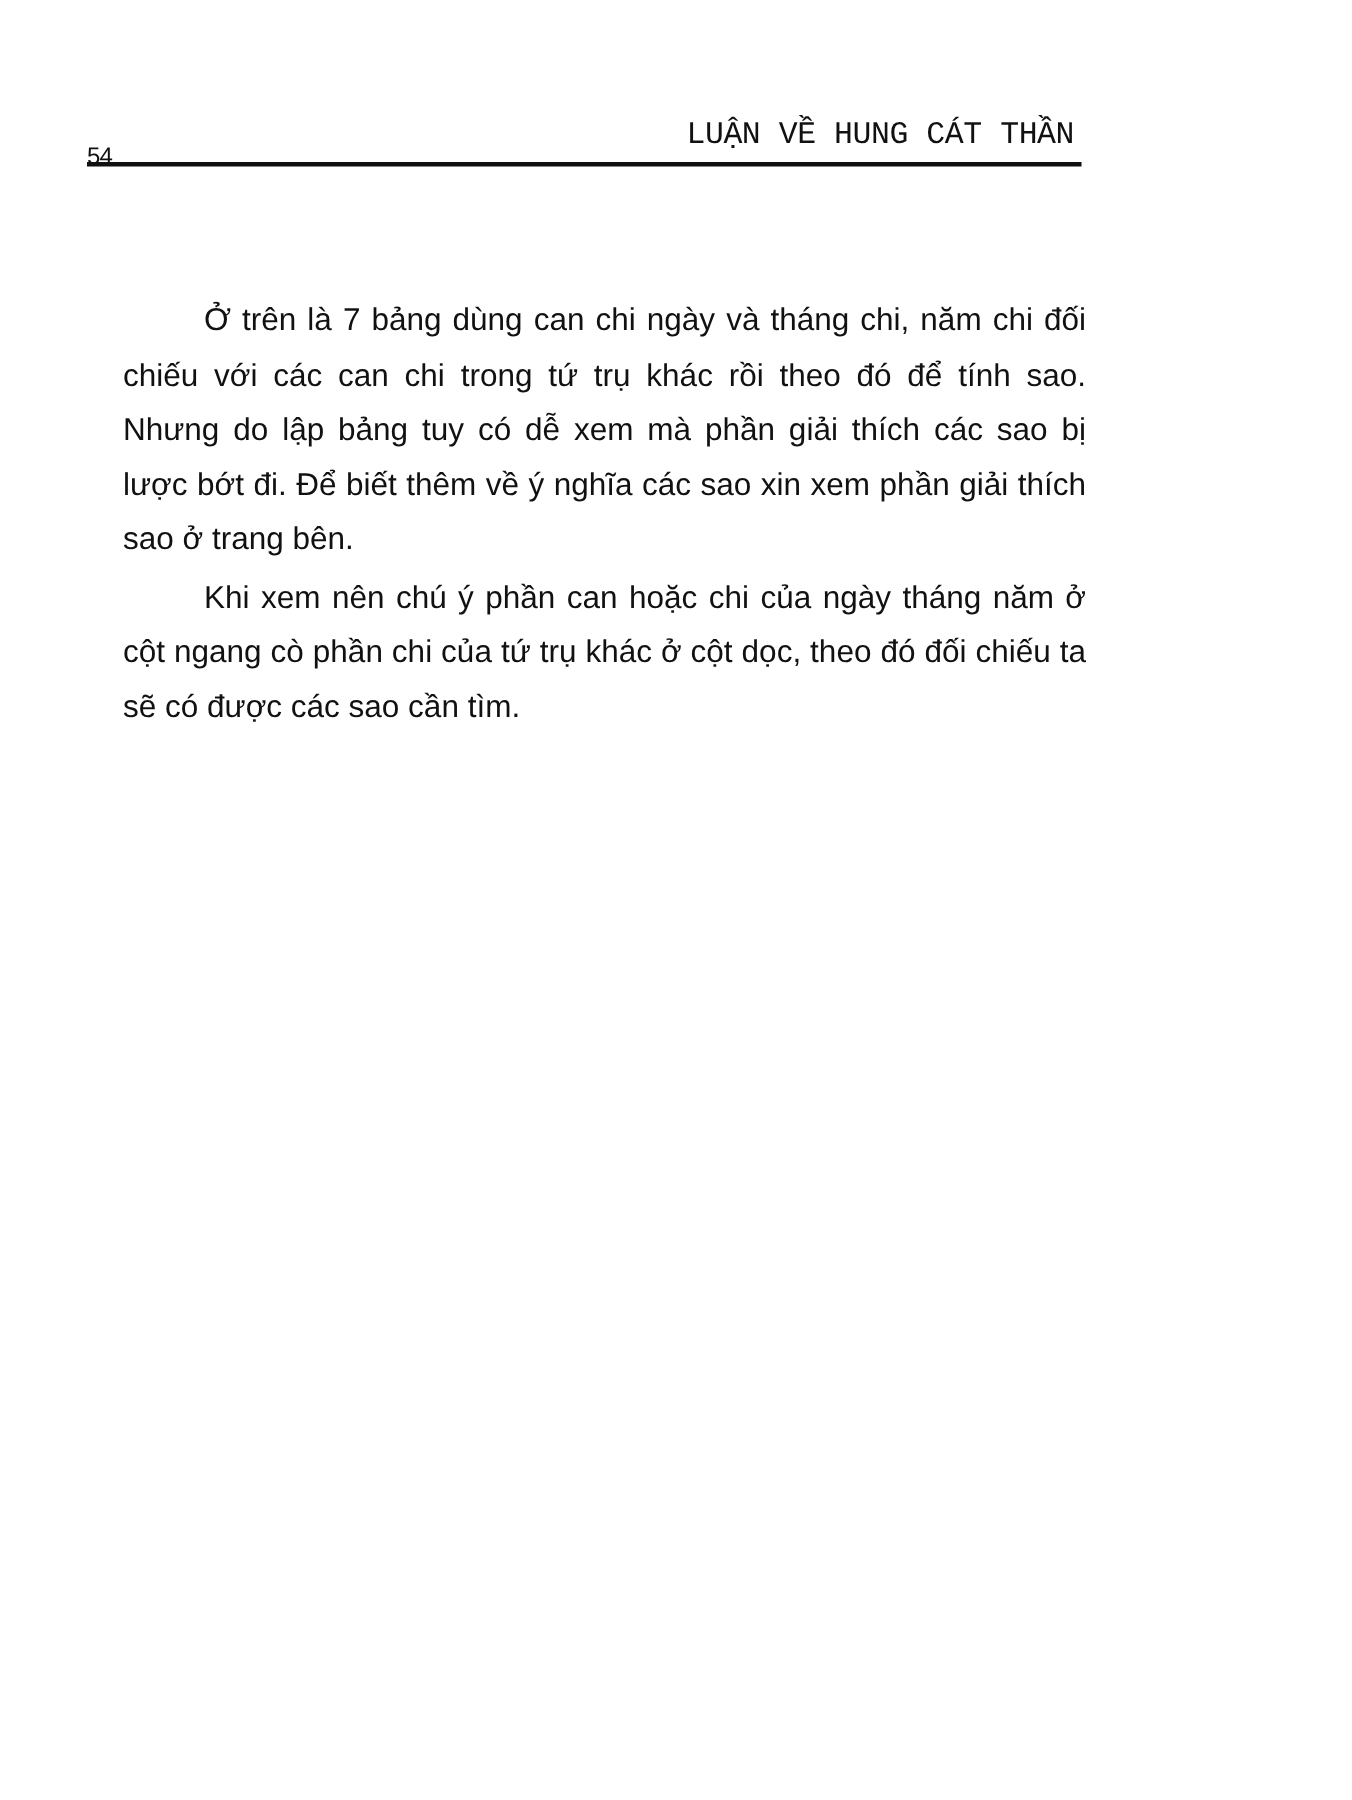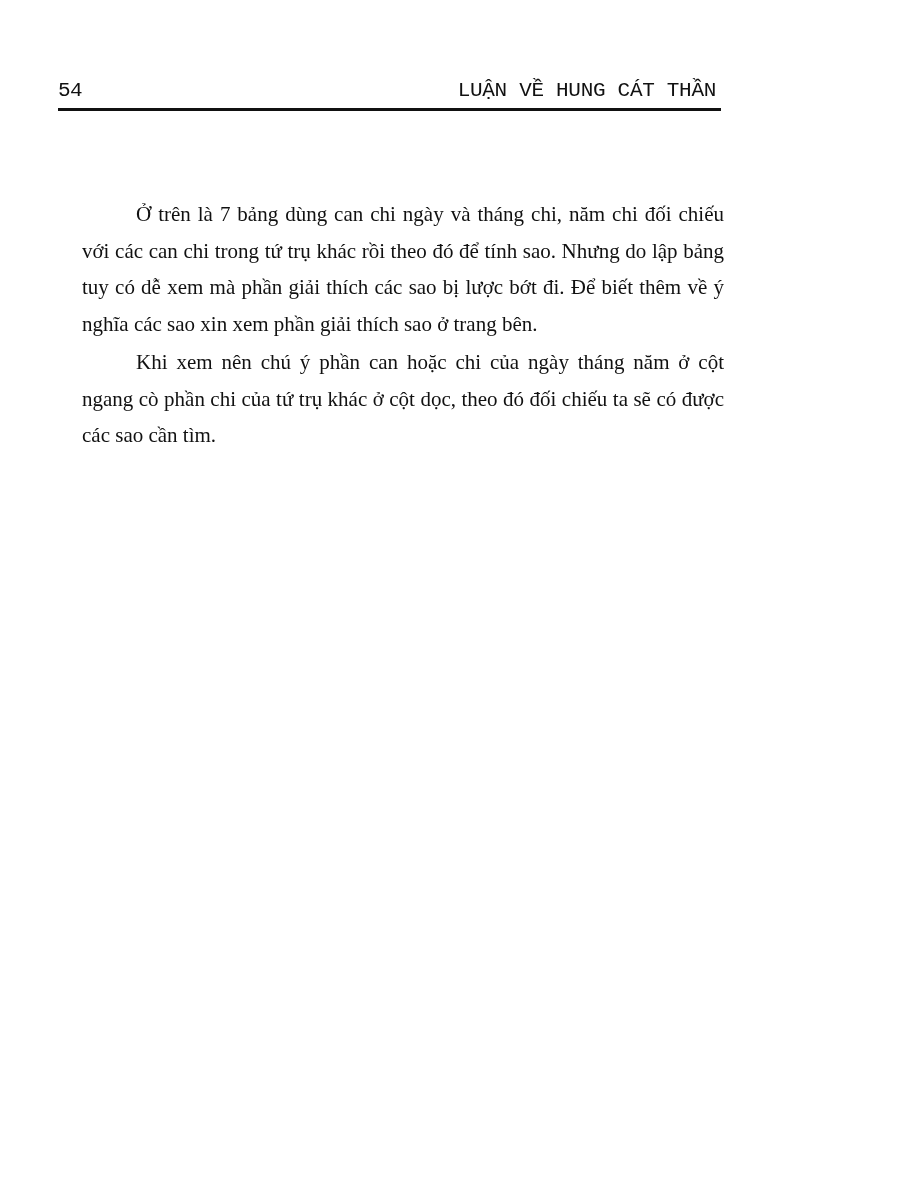--- a/index.html
+++ b/index.html
@@ -17,23 +17,23 @@
     .page-header {
       position: absolute;
       left: 58px;
       top: 78px;
       width: 662px;
       height: 30px;
     }
     .page-number {
       position: absolute;
       left: 0;
-      top: 0;
-      font-family: Liberation Mono, monospace;
-      font-size: 21px;
+      top: 14px;
+      font-family: Liberation Sans, sans-serif;
+      font-size: 16px;
       line-height: 26px;
       letter-spacing: -0.5px;
     }
     .running-title {
       position: absolute;
       right: 4px;
       top: 0;
       font-family: Liberation Mono, monospace;
       font-size: 21px;
       line-height: 26px;
@@ -45,21 +45,21 @@
       top: 108px;
       width: 663px;
       height: 3px;
       background: #111111;
     }
     .body-text {
       position: absolute;
       left: 82px;
       top: 196px;
       width: 642px;
-      font-family: Liberation Serif, serif;
+      font-family: Liberation Sans, sans-serif;
       font-size: 21px;
       line-height: 36.5px;
       text-align: justify;
     }
     .paragraph {
       margin: 0;
       text-indent: 54px;
     }
     .paragraph + .paragraph {
       margin-top: 2px;

